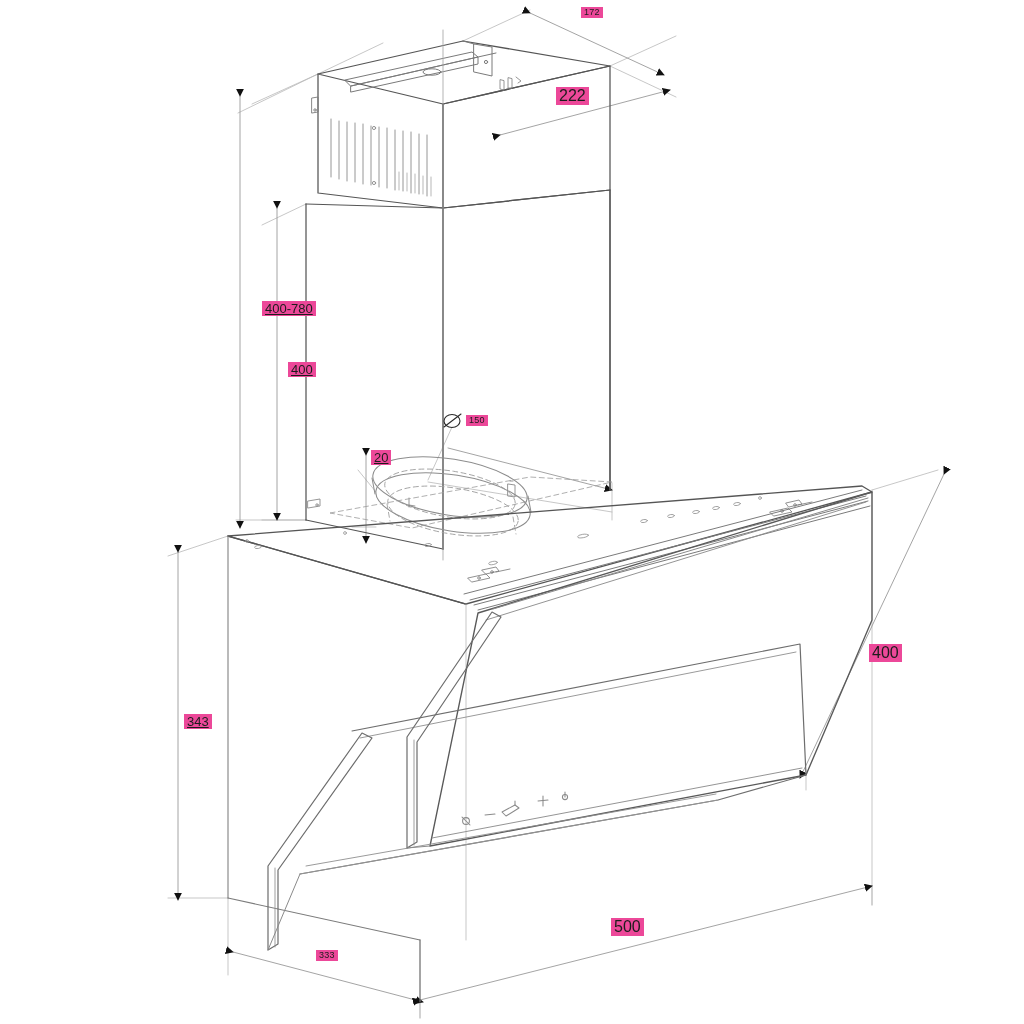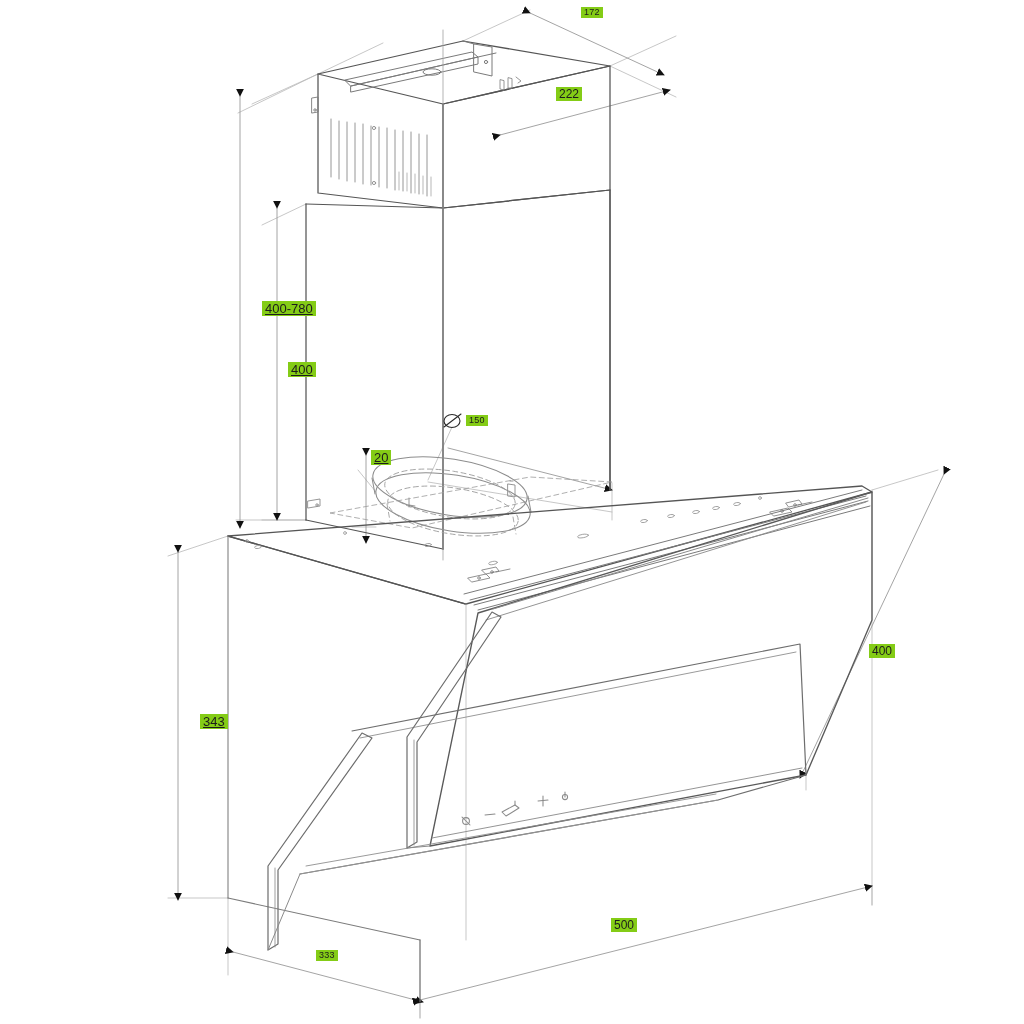--- a/index.html
+++ b/index.html
@@ -25,25 +25,25 @@
     top: 0;
     width: 1024px;
     height: 1024px;
     display: block;
   }
   .dim-label {
     position: absolute;
     font-family: "Liberation Sans", sans-serif;
     color: #1c1c1c;
     white-space: nowrap;
-    background: #84cc16;
+    background: #ec4899;
     line-height: 1;
     padding: 1px 3px;
   }
-  .dim-lg { font-size: 12px; }
+  .dim-lg { font-size: 16px; }
   .dim-md { font-size: 13px; text-decoration: underline; }
   .dim-sm { font-size: 9px; letter-spacing: .2px; }
 </style>
 </head>
 <body>
 
 <div id="drawing-root">
 
   <svg class="drawing" viewBox="0 0 1024 1024">
     <defs>
@@ -350,21 +350,21 @@
   <span class="dim-label dim-lg" style="left:556px; top:87px;">222</span>
 
   <span class="dim-label dim-md" style="left:262px; top:301px;">400-780</span>
 
   <span class="dim-label dim-md" style="left:288px; top:362px;">400</span>
 
   <span class="dim-label dim-sm" style="left:466px; top:415px;">150</span>
 
   <span class="dim-label dim-md" style="left:371px; top:450px;">20</span>
 
-  <span class="dim-label dim-md" style="left:200px; top:714px;">343</span>
+  <span class="dim-label dim-md" style="left:184px; top:714px;">343</span>
 
   <span class="dim-label dim-lg" style="left:869px; top:644px;">400</span>
 
   <span class="dim-label dim-sm" style="left:316px; top:950px;">333</span>
 
   <span class="dim-label dim-lg" style="left:611px; top:918px;">500</span>
 
 </div>
 
 </body></html>

